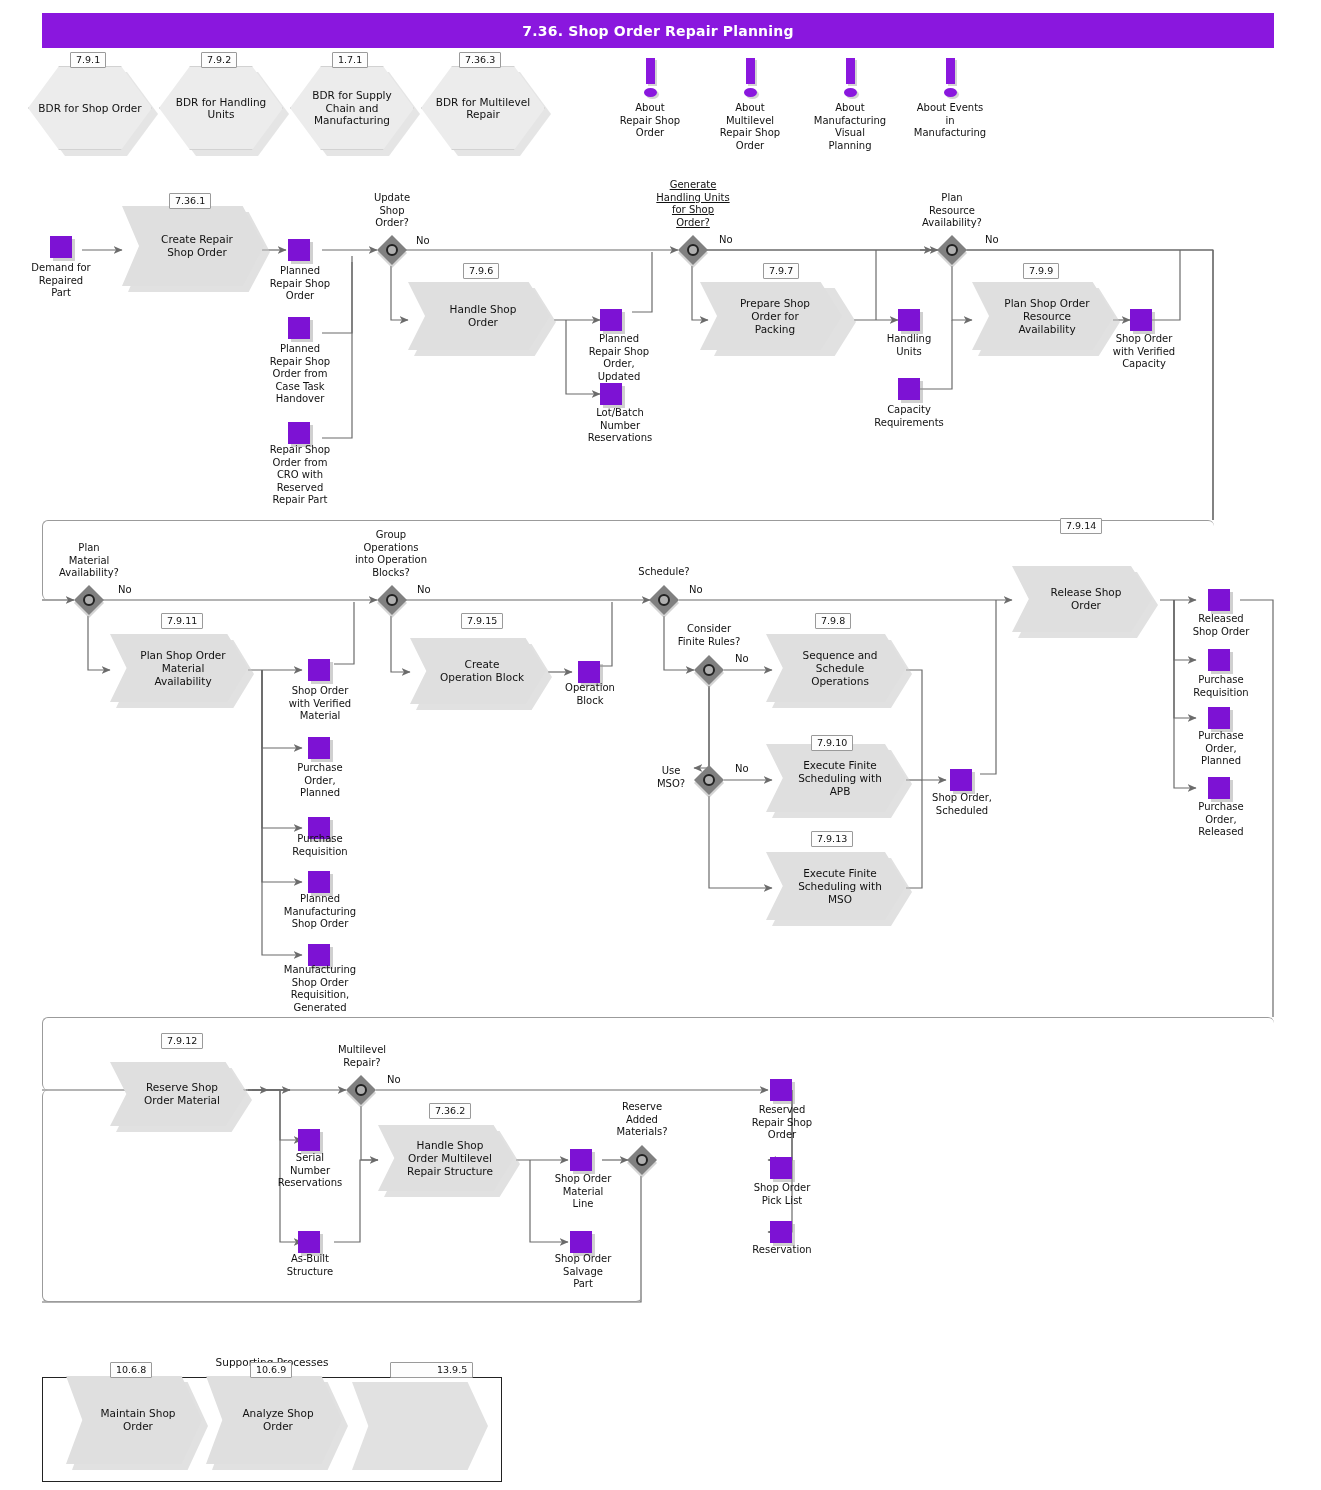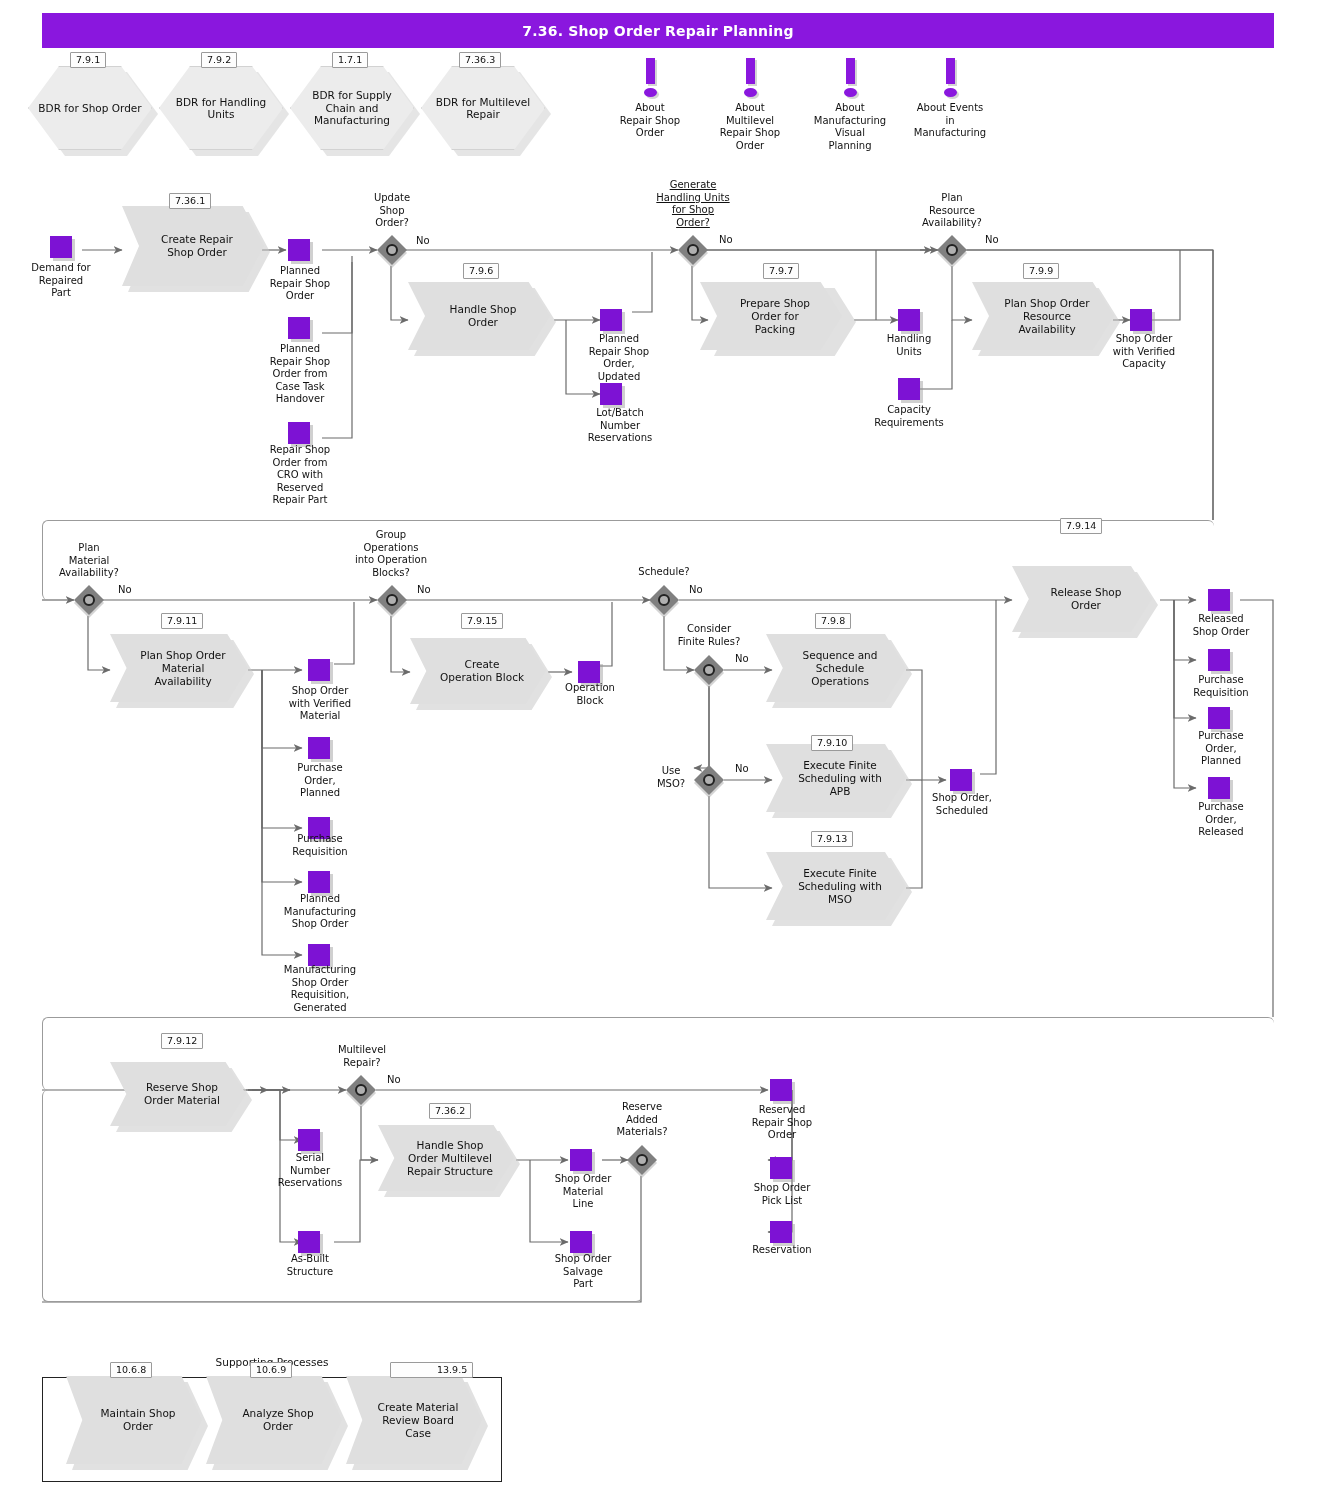--- a/index.html
+++ b/index.html
@@ -704,20 +704,15 @@
   <div class="tag" style="left:110px; top:1362px;">10.6.8</div>
 
   <div class="proc-shadow" style="left:212px; top:1382px; width:136px; height:88px;"></div>
   <div class="proc" style="left:206px; top:1376px; width:136px; height:88px;">
     <span style="white-space: pre-line;">Analyze Shop
 Order</span>
   </div>
   <div class="tag" style="left:250px; top:1362px;">10.6.9</div>
 
   <div class="proc-shadow" style="left:352px; top:1382px; width:136px; height:88px;"></div>
-  <div class="proc" style="left:346px; top:1376px; width:136px; height:88px;">
-    <span style="white-space: pre-line;">Create Material
-Review Board
-Case</span>
-  </div>
   <div class="tag" style="left:390px; top:1362px;padding-left:46px;">13.9.5</div>
 
 </div>
 
 </body></html>

